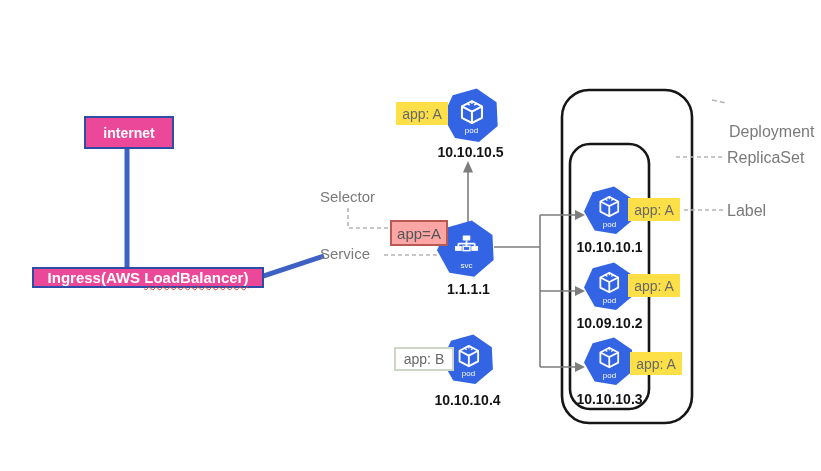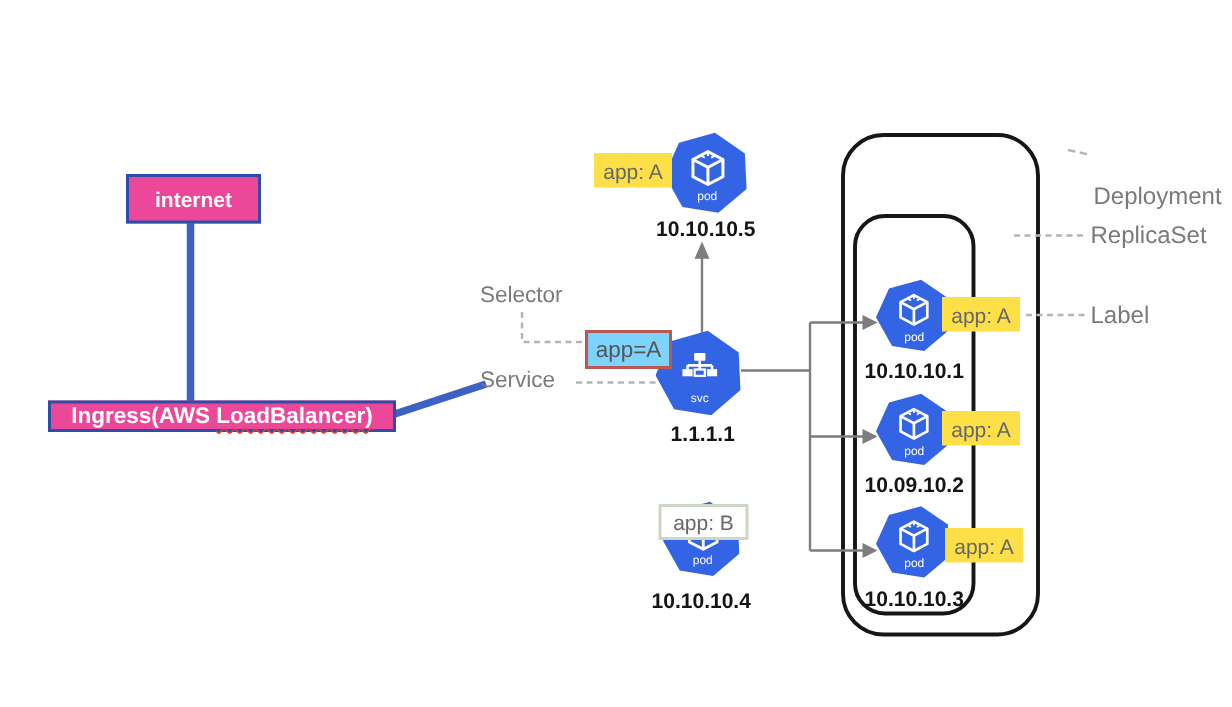--- a/index.html
+++ b/index.html
@@ -12,21 +12,21 @@
     position:absolute;background:#ec4899;border:2px solid #2e4da6;
     color:#fff;font-weight:bold;display:flex;align-items:center;justify-content:center;
     box-sizing:border-box;z-index:2;
   }
   .internet{left:84px;top:116px;width:90px;height:33px;font-size:14px;}
   .ingress{left:13px;top:267px;width:232px;height:21px;font-size:15px;margin-left:19px;}
   .wavy{text-decoration:underline wavy #e03c31 1px;text-underline-offset:3px;}
   .gray-label{position:absolute;color:#7a7a7a;font-size:15px;z-index:3;white-space:nowrap;}
   .pink-box{
     position:absolute;left:390px;top:220px;width:58px;height:26px;box-sizing:border-box;
-    background:#7dd3fc;border:2px solid #b95953;color:#555;font-size:15px;
+    background:#fca5a5;border:2px solid #b95953;color:#555;font-size:15px;
     display:flex;align-items:center;justify-content:center;z-index:3;
   }
   .green-label{
     position:absolute;background:#fde047;color:#686868;font-size:14px;
     width:52px;height:23px;display:flex;align-items:center;justify-content:center;
     z-index:3;white-space:nowrap;
   }
   .white-label{
     position:absolute;background:#ffffff;border:2px solid #cdd7c8;box-sizing:border-box;
     color:#686868;font-size:14px;width:60px;height:24px;
@@ -143,21 +143,21 @@
     <svg viewBox="0 0 24 24">
       <path d="M12 2.6 L20.4 7 L20.4 16.6 L12 21 L3.6 16.6 L3.6 7 Z" fill="none" stroke="#fff" stroke-width="1.7" stroke-linejoin="round"></path>
       <path d="M3.6 7 L12 11.4 L20.4 7 M12 11.4 L12 21" fill="none" stroke="#fff" stroke-width="1.7"></path>
       <path d="M12 2.6 L12 5 M7.9 4.8 L10.2 6 M16.1 4.8 L13.8 6" stroke="#fff" stroke-width="1.1" fill="none"></path>
     </svg>
     <span class="caption">pod</span>
   </div>
   <div class="green-label" style="left:630px;top:352px;">app: A</div>
   <div class="ip" style="left:567px;top:391px;">10.10.10.3</div>
 
-  <div class="white-label" style="left:394px;top:336px;margin-left:45px;">app: B</div>
+  <div class="white-label" style="left:394px;top:347px;">app: B</div>
   <div class="k8s-icon" style="left:442px;top:334px;width:53px;height:51px;">
     <svg viewBox="0 0 24 24">
       <path d="M12 2.6 L20.4 7 L20.4 16.6 L12 21 L3.6 16.6 L3.6 7 Z" fill="none" stroke="#fff" stroke-width="1.7" stroke-linejoin="round"></path>
       <path d="M3.6 7 L12 11.4 L20.4 7 M12 11.4 L12 21" fill="none" stroke="#fff" stroke-width="1.7"></path>
       <path d="M12 2.6 L12 5 M7.9 4.8 L10.2 6 M16.1 4.8 L13.8 6" stroke="#fff" stroke-width="1.1" fill="none"></path>
     </svg>
     <span class="caption">pod</span>
   </div>
   <div class="ip" style="left:425px;top:392px;">10.10.10.4</div>
 

